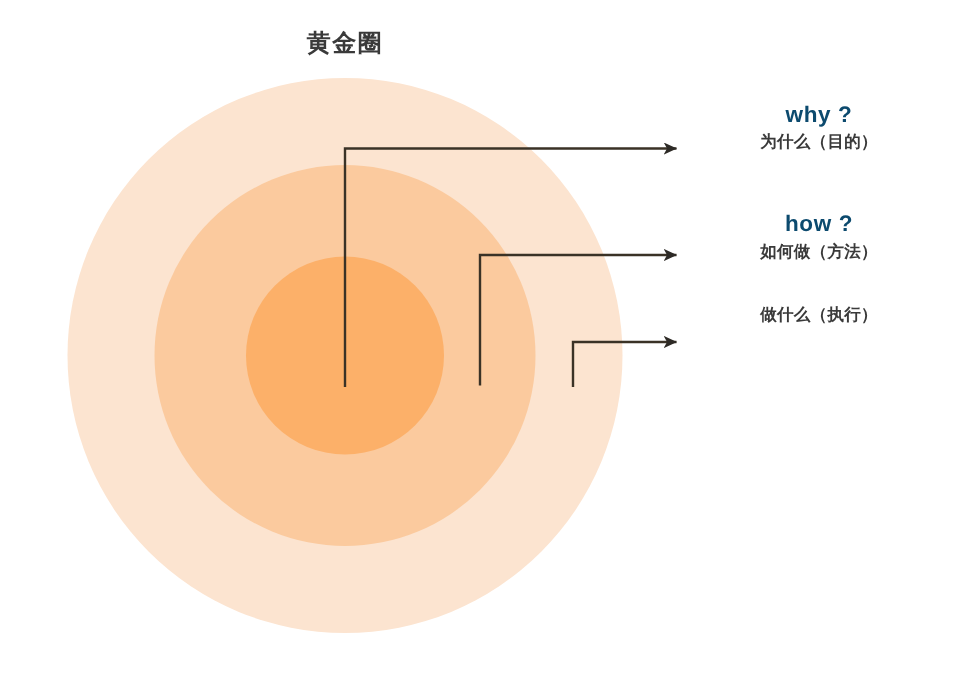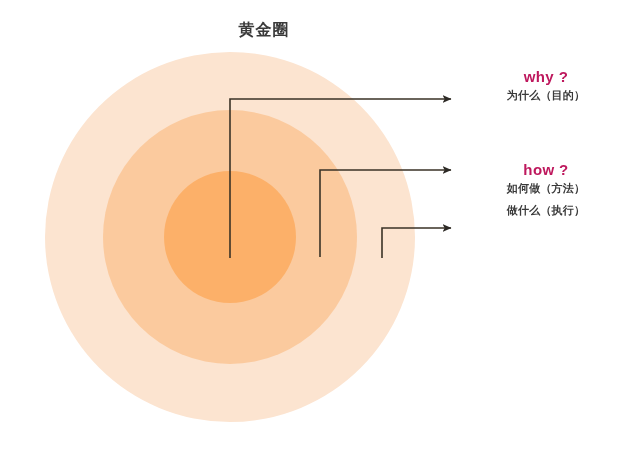--- a/index.html
+++ b/index.html
@@ -28,21 +28,20 @@
     position: absolute;
     left: 0;
     top: 20px;
     width: 460px;
     text-align: center;
     font-size: 16px;
     font-weight: bold;
     letter-spacing: 1px;
     color: #3a3a3a;
     line-height: 1.2;
-    padding-left: 34px;
   }
 
   
   .ring {
     position: absolute;
     border-radius: 50%;
   }
   #ring-outer {
     left: 45px;
     top: 52px;
@@ -79,33 +78,33 @@
   .label-group {
     position: absolute;
     left: 455px;
     width: 182px;
     text-align: center;
     line-height: 1.45;
   }
   .label-en {
     font-size: 15px;
     font-weight: bold;
-    color: #be185d;
+    color: #0c4a6e;
     letter-spacing: 0.4px;
     white-space: nowrap;
   }
   .label-zh {
     font-size: 11px;
     font-weight: bold;
     color: #3a3a3a;
     letter-spacing: 0.2px;
     white-space: nowrap;
   }
   #label-why  { top: 66px; }
-  #label-how  { top: 139px; margin-top: 20px; }
+  #label-how  { top: 139px; }
   #label-what { top: 203px; }
 </style>
 </head>
 <body>
 
 <div id="diagram-root">
 
   <div id="chart-title">黄金圈</div>
 
   <div class="ring" id="ring-outer"></div>

